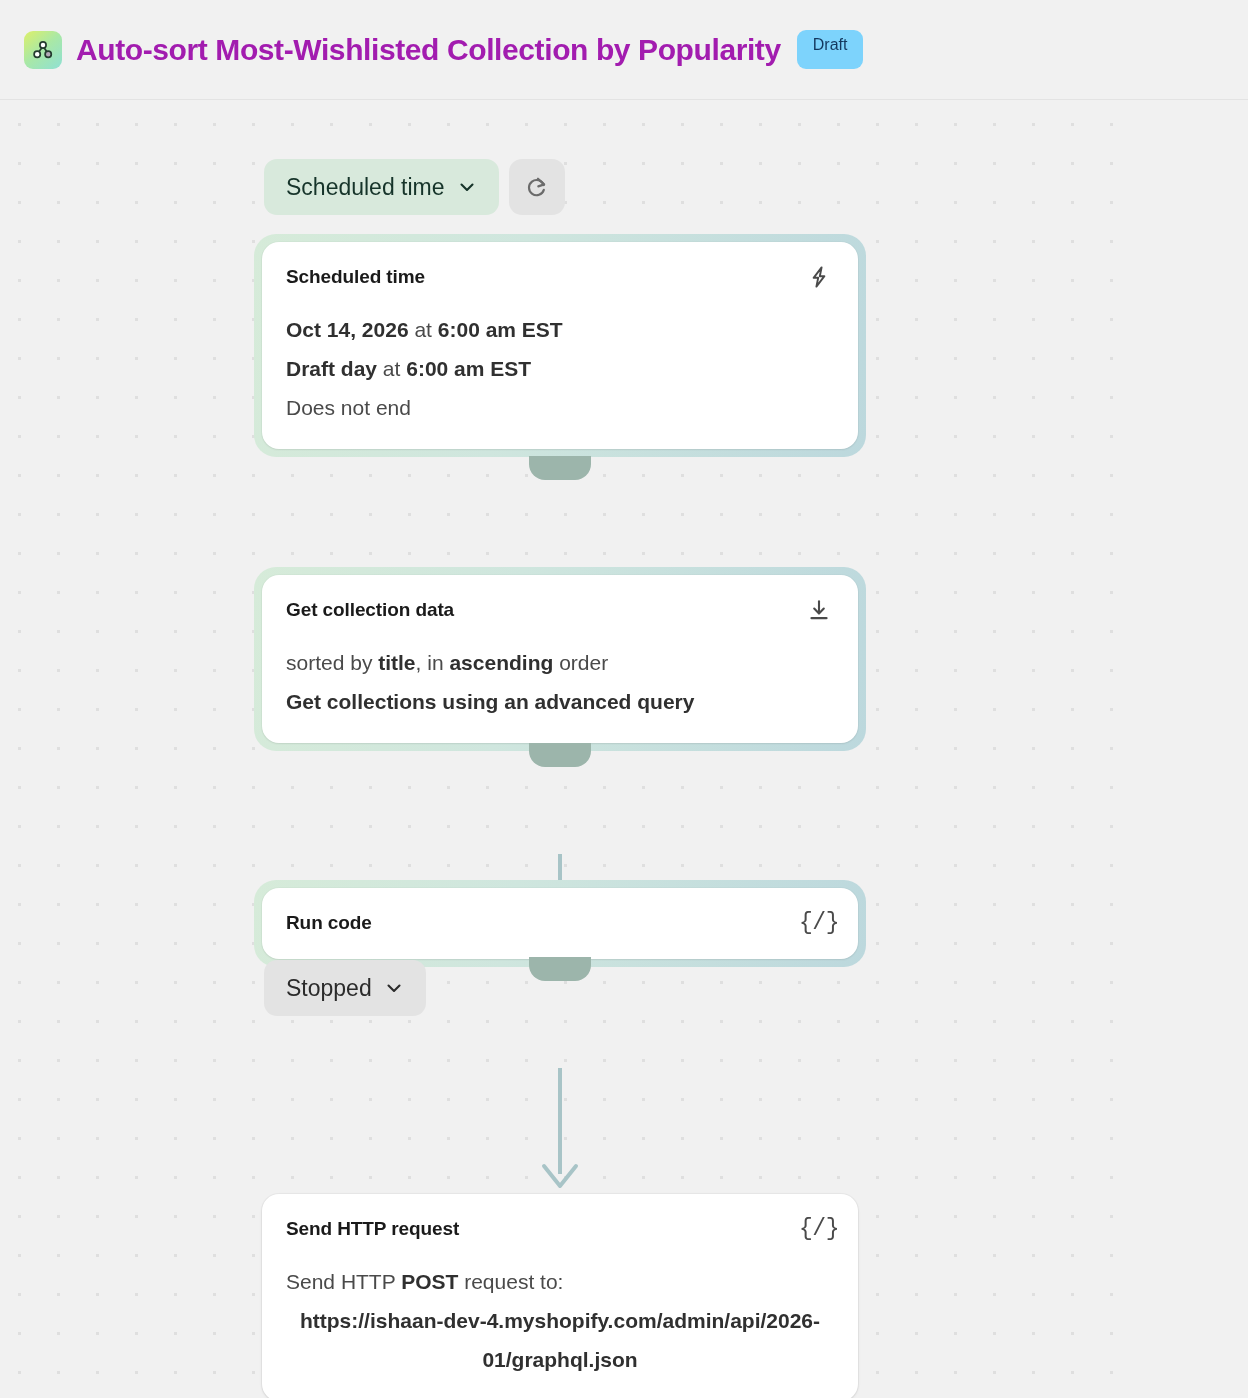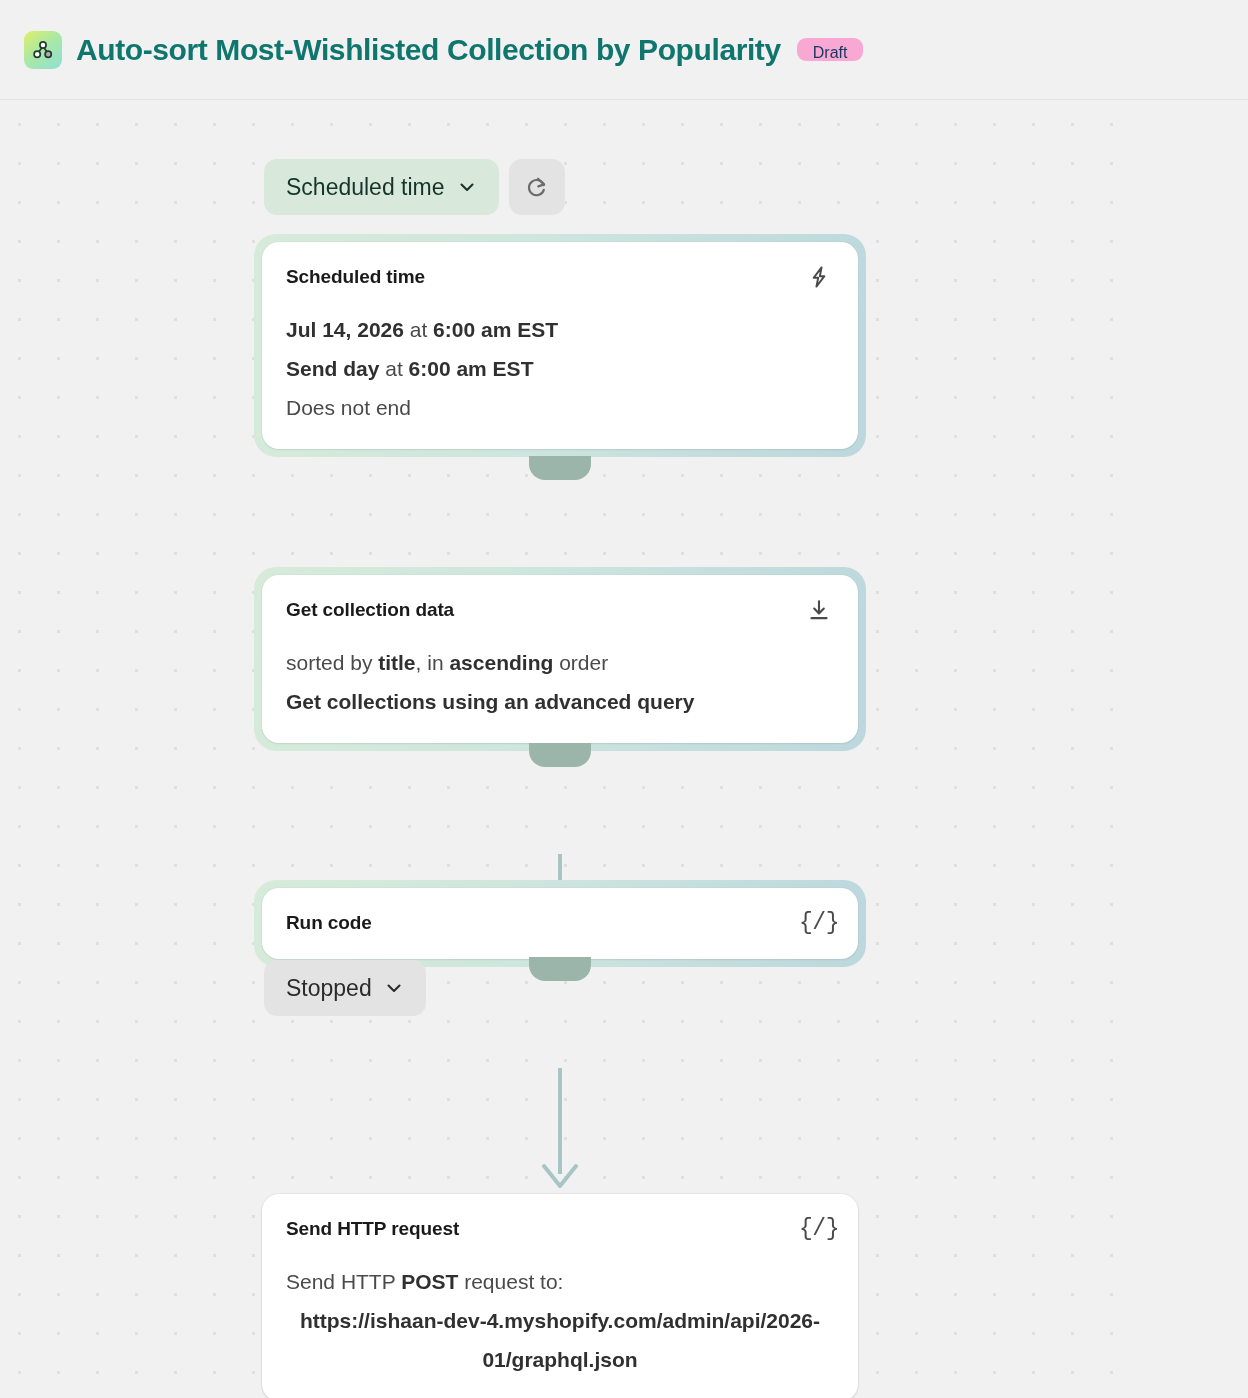--- a/index.html
+++ b/index.html
@@ -39,31 +39,31 @@
     justify-content: center;
     flex: none;
     margin-right: 14px;
   }
   .app-icon svg { display: block; }
 
   .page-title {
     font-size: 30px;
     font-weight: bold;
     letter-spacing: -0.4px;
-    color: #0f766e;
+    color: #a21caf;
     white-space: nowrap;
   }
 
   .draft-badge {
     margin-left: 16px;
-    background: #f9a8d4;
+    background: #7dd3fc;
     color: #14385e;
     font-size: 16px;
     font-weight: normal;
-    padding: 7px 16px 0;
+    padding: 7px 16px 16px;
     border-radius: 9px;
     line-height: 1;
     white-space: nowrap;
   }
 
   
   .canvas {
     position: relative;
     width: 1132px;
     height: 1298px;
@@ -247,22 +247,22 @@
       <div class="card">
         <div class="card-head">
           <div class="card-title">Scheduled time</div>
           <div class="card-icon">
             <svg width="24" height="24" viewBox="0 0 24 24" fill="none" aria-hidden="true">
               <path d="M14.6 2.4 L6.6 12.8 H11.2 L9.4 21.6 L17.4 11.2 H12.8 Z" stroke="#4a4a4a" stroke-width="1.9" stroke-linejoin="round" fill="none"></path>
             </svg>
           </div>
         </div>
         <div class="card-body">
-          <div class="line"><b>Jul 14, 2026</b> at <b>6:00 am EST</b></div>
-          <div class="line"><b>Send day</b> at <b>6:00 am EST</b></div>
+          <div class="line"><b>Oct 14, 2026</b> at <b>6:00 am EST</b></div>
+          <div class="line"><b>Draft day</b> at <b>6:00 am EST</b></div>
           <div class="line">Does not end</div>
         </div>
       </div>
     </div>
   </div>
   <div class="handle-tab" style="top:356px;"></div>
 
   <div class="node" style="top:467px;">
     <div class="node-frame">
       <div class="card">

